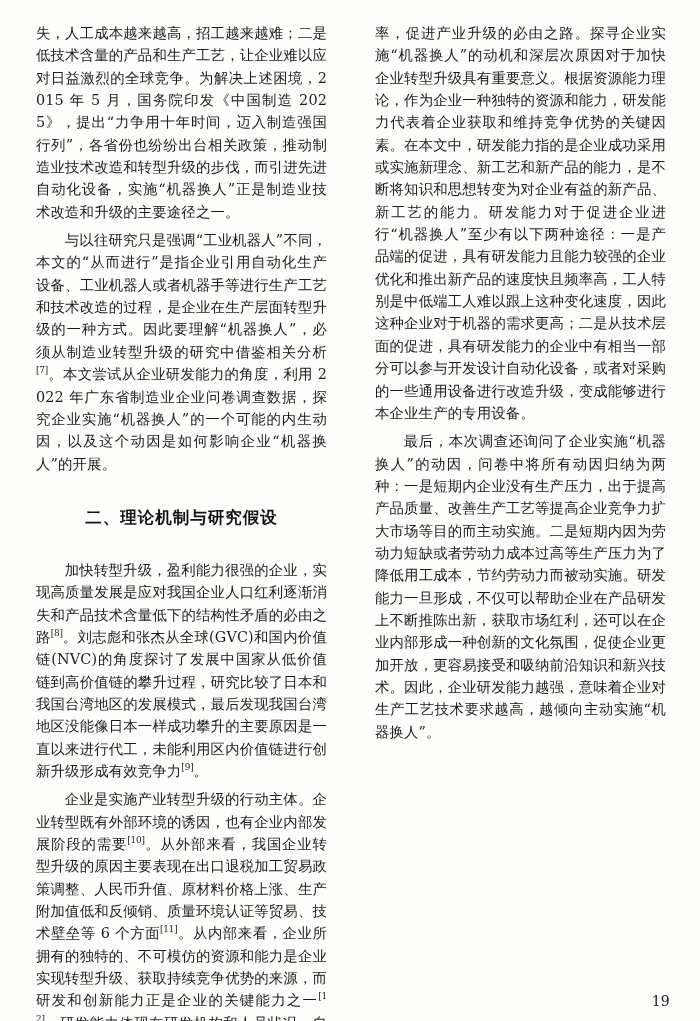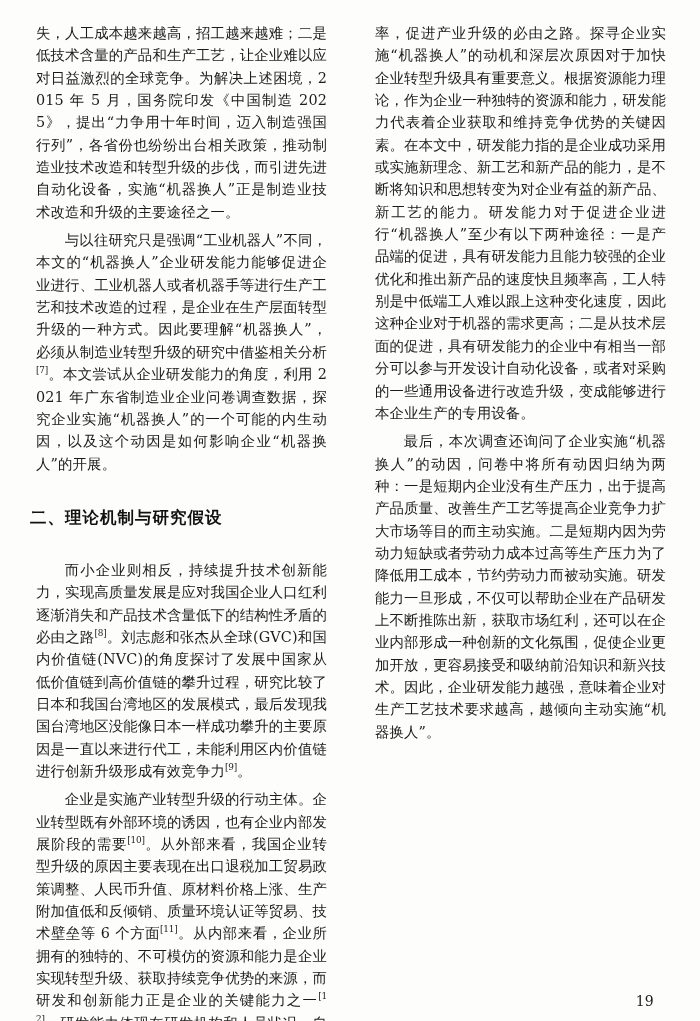--- a/index.html
+++ b/index.html
@@ -50,61 +50,61 @@
   }
 
   .para.cont {
     text-indent: 0;
   }
 
   .section-head {
     font-family: "DejaVu Sans", "Liberation Sans", sans-serif;
     font-weight: bold;
     font-size: 16.5px;
-    text-align: left;
+    text-align: center;
     letter-spacing: 0.06em;
     margin: 0;
     padding: 26px 0 24px 0;
     color: #111;
     text-indent: 0;
   }
 
   sup.cite {
     font-size: 0.62em;
     vertical-align: super;
     line-height: 0;
     letter-spacing: -0.02em;
   }
 
   .page-number {
     position: absolute;
-    right: 46px;
+    right: 30px;
     bottom: 12px;
     font-size: 14px;
     font-family: "DejaVu Serif", "Liberation Serif", serif;
     color: #1b1b1b;
     letter-spacing: 0.02em;
   }
 </style>
 </head>
 <body>
 
 <div class="page">
 
   <div class="columns">
 
     <div class="column">
 
       <p class="para cont">失，人工成本越来越高，招工越来越难；二是低技术含量的产品和生产工艺，让企业难以应对日益激烈的全球竞争。为解决上述困境，2015 年 5 月，国务院印发《中国制造 2025》，提出“力争用十年时间，迈入制造强国行列”，各省份也纷纷出台相关政策，推动制造业技术改造和转型升级的步伐，而引进先进自动化设备，实施“机器换人”正是制造业技术改造和升级的主要途径之一。</p>
 
-      <p class="para"><span>与以往研究只是强调“工业机器人”不同，本文的“机器换人”企业研发能力能够促进企业进行、工业机器人或者机器手等进行生产工艺和技术改造的过程，是企业在生产层面转型升级的一种方式。因此要理解“机器换人”，必须从制造业转型升级的研究中借鉴相关分析</span><sup class="cite">[7]</sup><span>。本文尝试从企业研发能力的角度，利用 2021 年广东省制造业企业问卷调查数据，探究企业实施“机器换人”的一个可能的内生动因，以及这个动因是如何影响企业“机器换人”的开展。</span></p>
+      <p class="para"><span>与以往研究只是强调“工业机器人”不同，本文的“从而进行”是指企业引用自动化生产设备、工业机器人或者机器手等进行生产工艺和技术改造的过程，是企业在生产层面转型升级的一种方式。因此要理解“机器换人”，必须从制造业转型升级的研究中借鉴相关分析</span><sup class="cite">[7]</sup><span>。本文尝试从企业研发能力的角度，利用 2022 年广东省制造业企业问卷调查数据，探究企业实施“机器换人”的一个可能的内生动因，以及这个动因是如何影响企业“机器换人”的开展。</span></p>
 
       <h2 class="section-head">二、理论机制与研究假设</h2>
 
-      <p class="para"><span>而小企业则相反，持续提升技术创新能力，实现高质量发展是应对我国企业人口红利逐渐消失和产品技术含量低下的结构性矛盾的必由之路</span><sup class="cite">[8]</sup><span>。刘志彪和张杰从全球(GVC)和国内价值链(NVC)的角度探讨了发展中国家从低价值链到高价值链的攀升过程，研究比较了日本和我国台湾地区的发展模式，最后发现我国台湾地区没能像日本一样成功攀升的主要原因是一直以来进行代工，未能利用区内价值链进行创新升级形成有效竞争力</span><sup class="cite">[9]</sup><span>。</span></p>
+      <p class="para"><span>加快转型升级，盈利能力很强的企业，实现高质量发展是应对我国企业人口红利逐渐消失和产品技术含量低下的结构性矛盾的必由之路</span><sup class="cite">[8]</sup><span>。刘志彪和张杰从全球(GVC)和国内价值链(NVC)的角度探讨了发展中国家从低价值链到高价值链的攀升过程，研究比较了日本和我国台湾地区的发展模式，最后发现我国台湾地区没能像日本一样成功攀升的主要原因是一直以来进行代工，未能利用区内价值链进行创新升级形成有效竞争力</span><sup class="cite">[9]</sup><span>。</span></p>
 
       <p class="para"><span>企业是实施产业转型升级的行动主体。企业转型既有外部环境的诱因，也有企业内部发展阶段的需要</span><sup class="cite">[10]</sup><span>。从外部来看，我国企业转型升级的原因主要表现在出口退税加工贸易政策调整、人民币升值、原材料价格上涨、生产附加值低和反倾销、质量环境认证等贸易、技术壁垒等 6 个方面</span><sup class="cite">[11]</sup><span>。从内部来看，企业所拥有的独特的、不可模仿的资源和能力是企业实现转型升级、获取持续竞争优势的来源，而研发和创新能力正是企业的关键能力之一</span><sup class="cite">[12]</sup><span>。研发能力体现在研发机构和人员状况、自主创新成果、创新管理能力等多个方面，企业成功升级需有较强的自主创新能力，不断在研发、设计方面进行创新，不断提升产品的技术含量和品牌形象，才可能摆脱残酷的成本和价格竞争，逐步实现企业升级</span></p>
 
     </div>
 
     <div class="column">
 
       <p class="para cont">率，促进产业升级的必由之路。探寻企业实施“机器换人”的动机和深层次原因对于加快企业转型升级具有重要意义。根据资源能力理论，作为企业一种独特的资源和能力，研发能力代表着企业获取和维持竞争优势的关键因素。在本文中，研发能力指的是企业成功采用或实施新理念、新工艺和新产品的能力，是不断将知识和思想转变为对企业有益的新产品、新工艺的能力。研发能力对于促进企业进行“机器换人”至少有以下两种途径：一是产品端的促进，具有研发能力且能力较强的企业优化和推出新产品的速度快且频率高，工人特别是中低端工人难以跟上这种变化速度，因此这种企业对于机器的需求更高；二是从技术层面的促进，具有研发能力的企业中有相当一部分可以参与开发设计自动化设备，或者对采购的一些通用设备进行改造升级，变成能够进行本企业生产的专用设备。</p>
 
 

